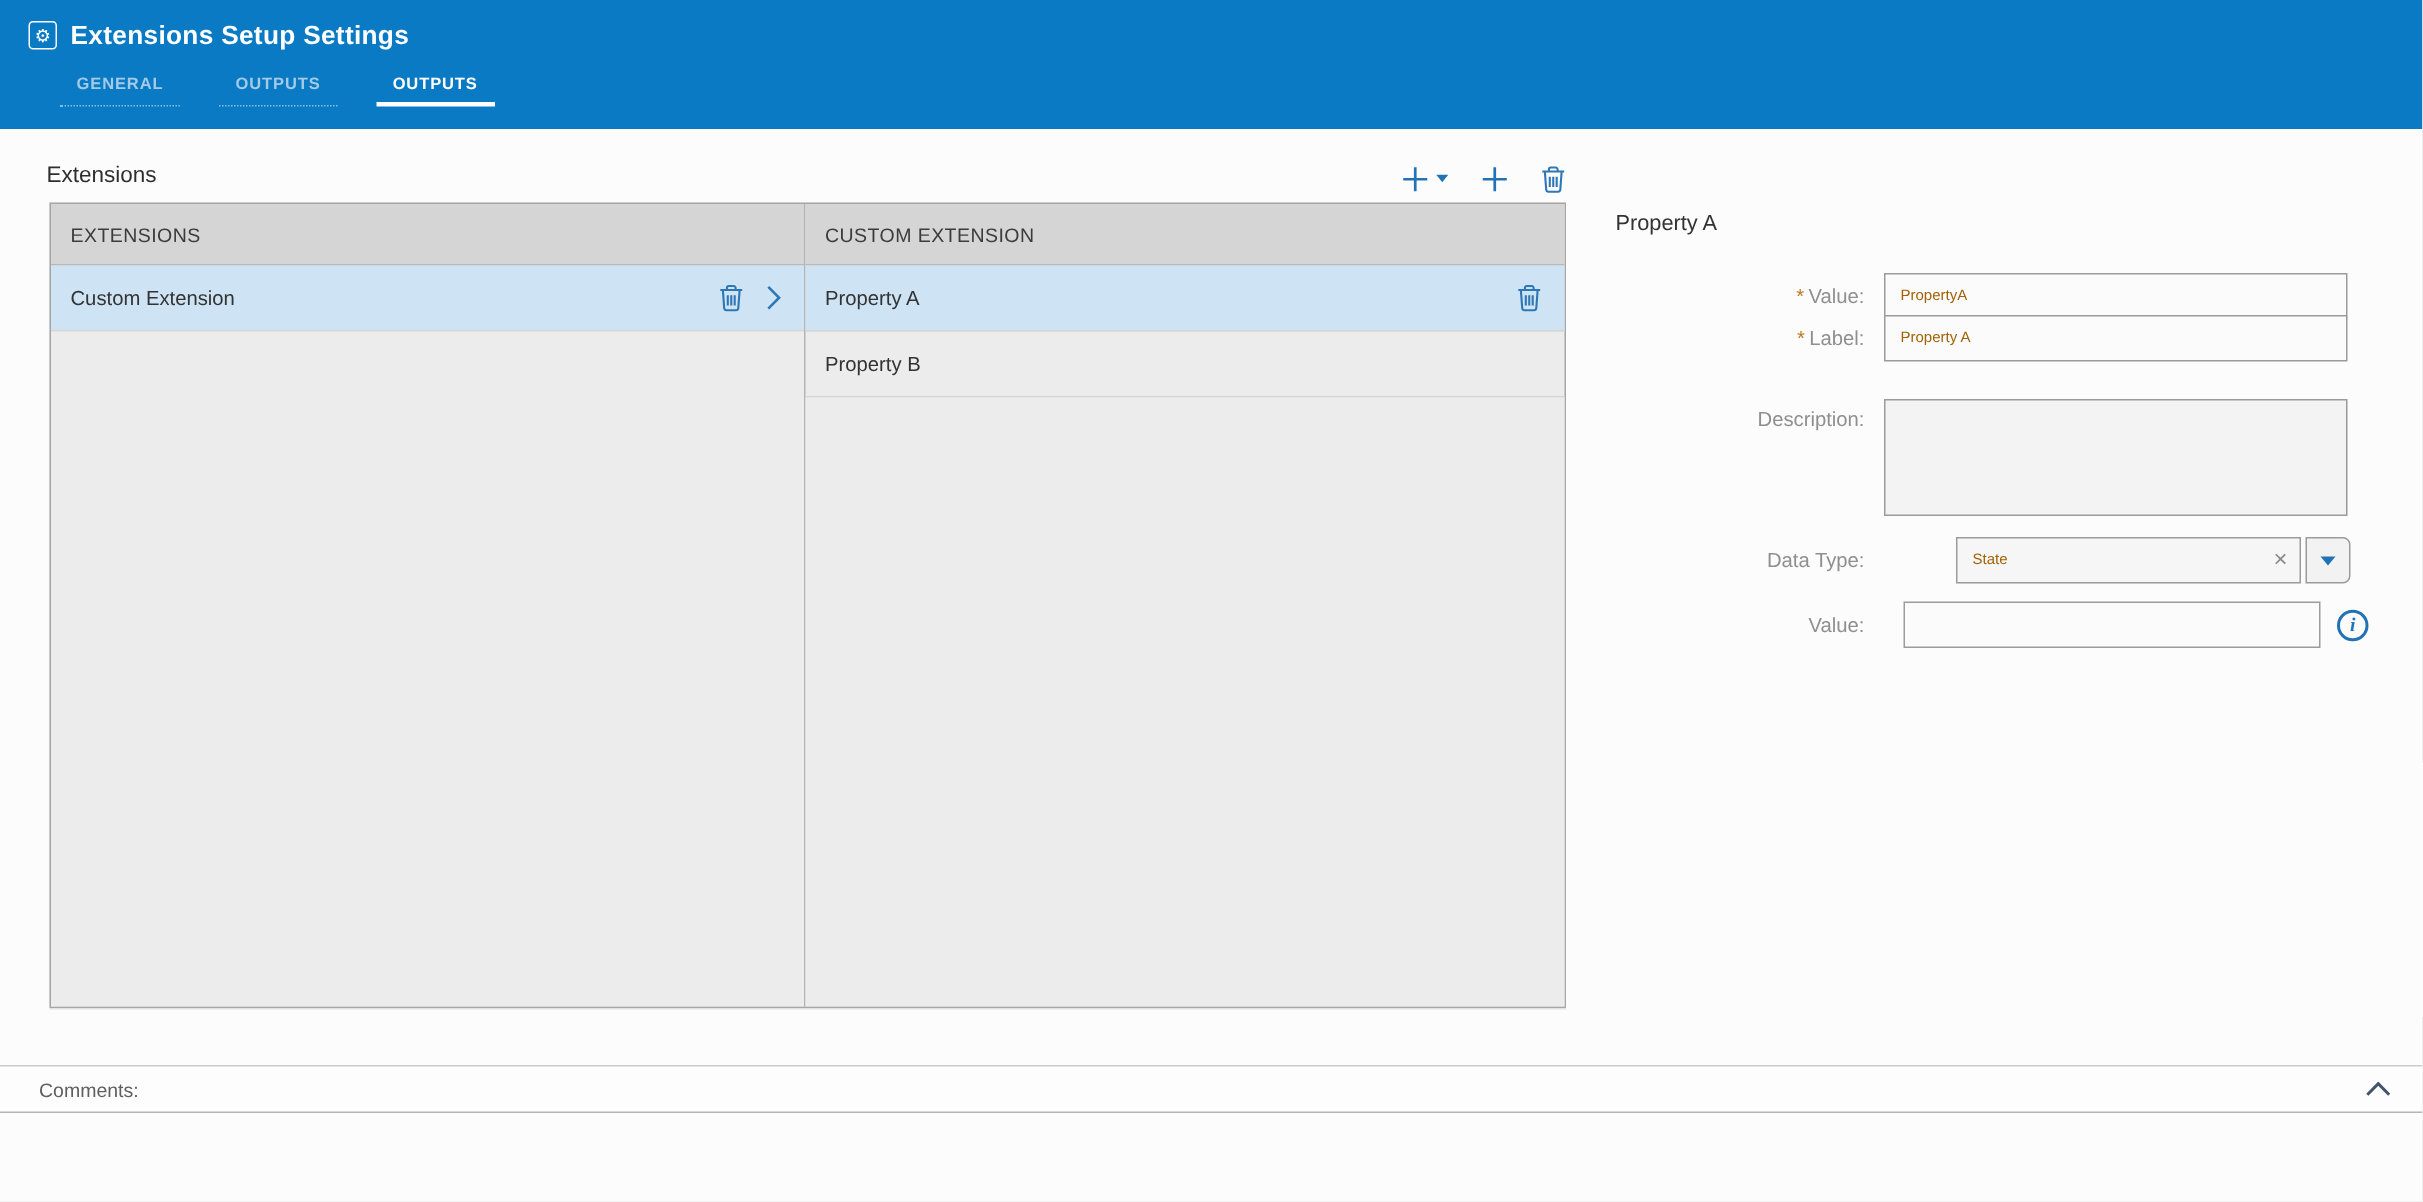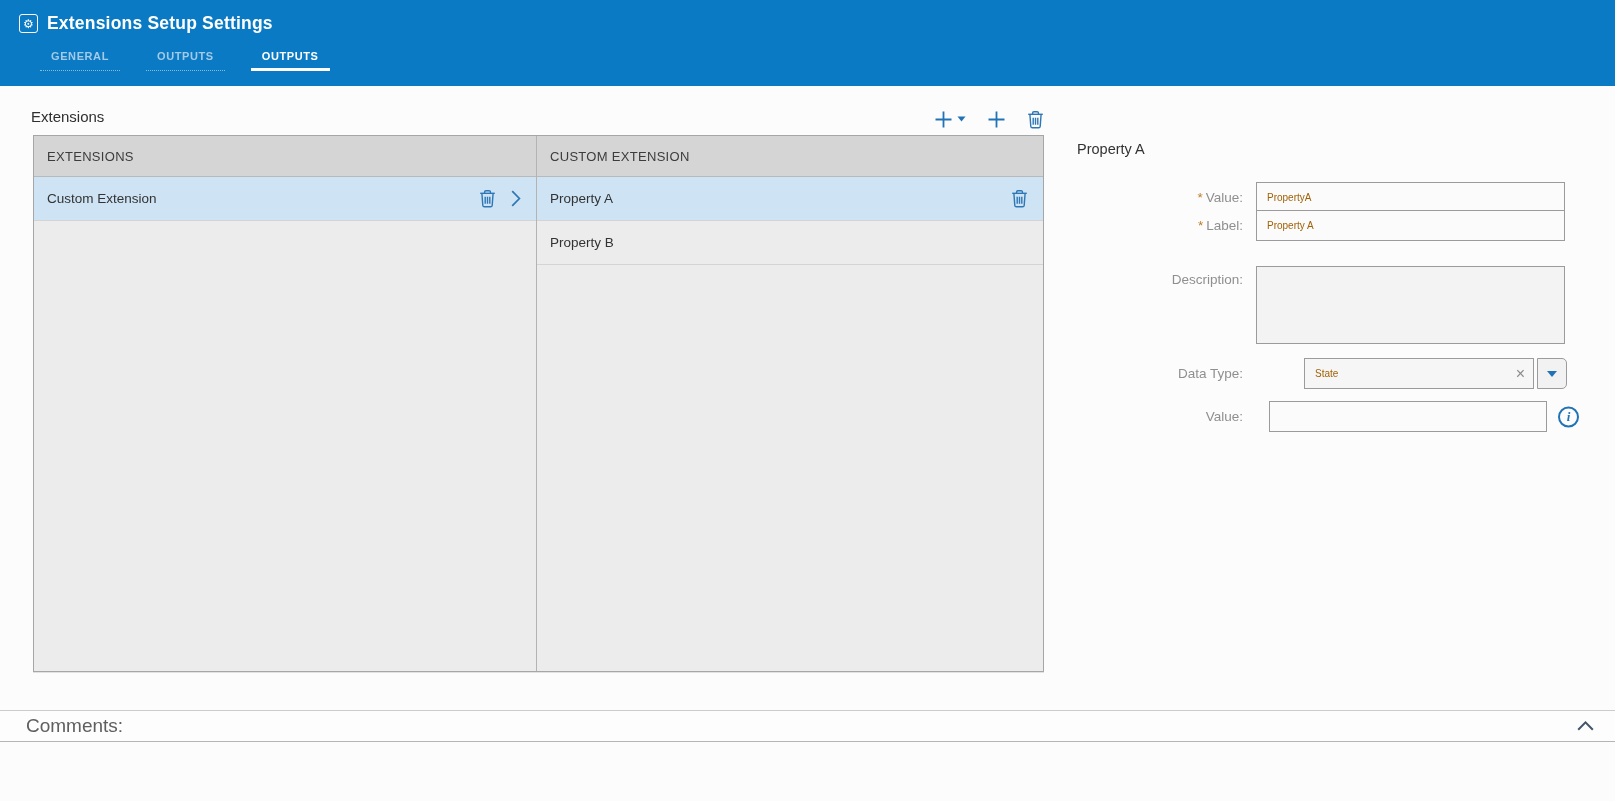--- a/index.html
+++ b/index.html
@@ -67,21 +67,21 @@
                    border-right:5px solid transparent; border-top:6px solid #2173b5; }
   .value-box { width:278px; }
   .info-badge { position:absolute; left:289px; top:50%; transform:translateY(-50%);
                 width:21px; height:21px; border:2px solid #2173b5; border-radius:50%;
                 color:#2173b5; display:flex; align-items:center; justify-content:center;
                 font:italic bold 13px "Liberation Serif", serif; cursor:pointer; }
   
   .comments-bar { position:absolute; left:0; top:710px; width:1615px; height:32px;
                   background:#fdfdfd; border-top:1px solid #cccccc; border-bottom:1px solid #b5b5b5;
                   display:flex; align-items:center; padding:0 21px 0 26px; cursor:pointer; }
-  .comments-label { font-size:19px; color:#5f5f5f; }
+  .comments-label { font-size:13px; color:#5f5f5f; }
   .chev-up { margin-left:auto; display:flex; }
   .footerbar { position:absolute; left:0; top:743px; width:1615px; height:58px; background:#f3f3f3; }
   .btn { position:absolute; top:13px; height:32px; border-radius:3px; font-size:13.5px;
          font-family:inherit; cursor:pointer; }
   .btn-cancel { left:1376px; width:97px; background:#fcfcfc; border:1px solid #2e75b6; color:#44546a; }
   .btn-ok { left:1489px; width:96px; background:#1168a0; border:1px solid #1168a0; color:#ffffff; font-weight:600; }
 </style>
 </head>
 <body>
 

